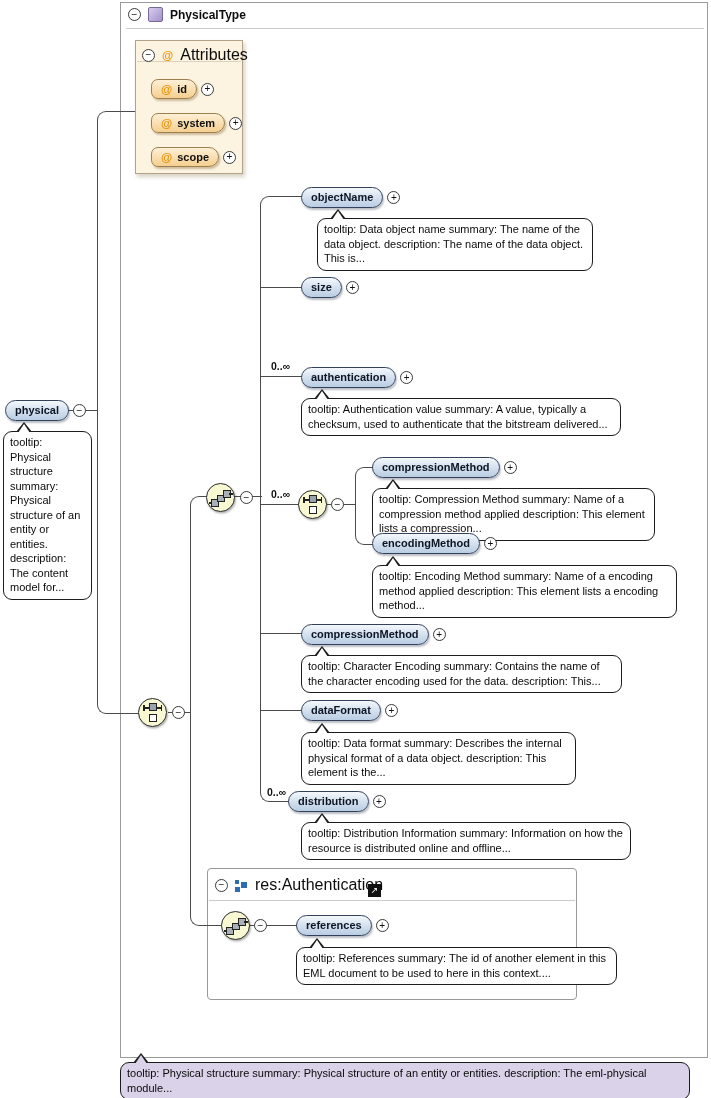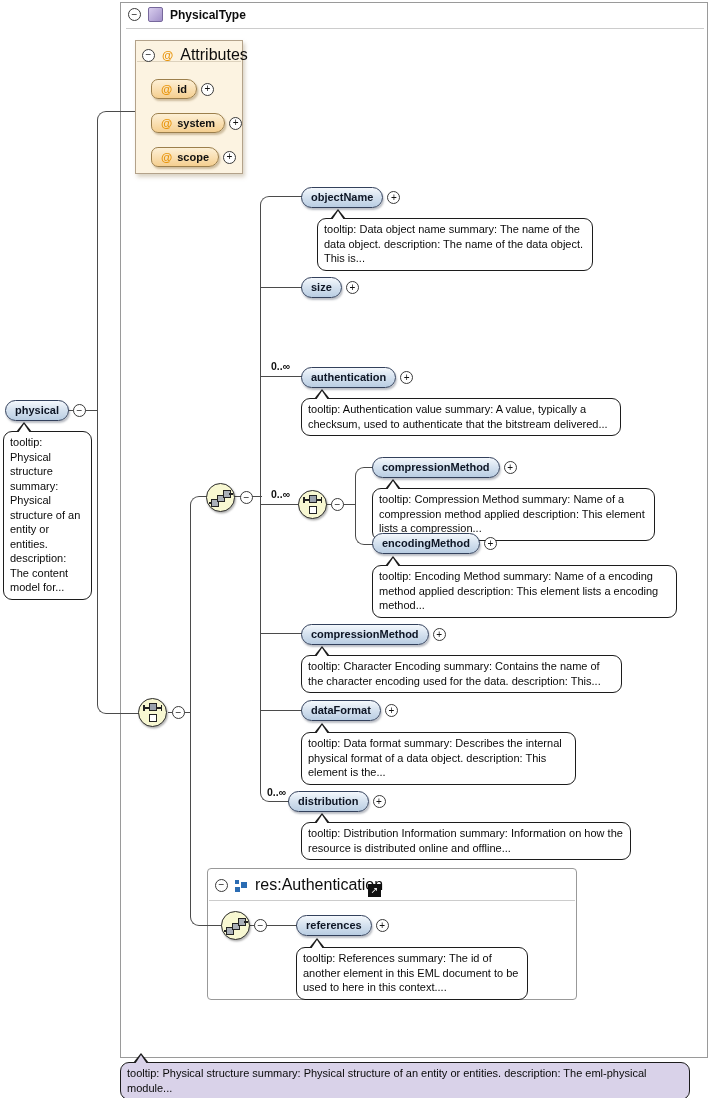--- a/index.html
+++ b/index.html
@@ -239,18 +239,18 @@
         <i class="g3"></i>
       </div>
     <div class="title-sm">res:Authentication</div>
   </div>
   <div class="lnk" style="left:368px;top:884px">↗</div>
 
   <div class="node" style="left:296px;top:915px">
     <div class="pill">references</div>
     <div class="pm">+</div>
   </div>
-  <div class="tt" style="left:296px;top:947px;width:232px">tooltip: References summary: The id of another element in this EML document to be used to here in this context....</div>
+  <div class="tt" style="left:296px;top:947px;width:321px">tooltip: References summary: The id of another element in this EML document to be used to here in this context....</div>
 
 
   <div class="tt tt-purple" style="left:120px;top:1062px;width:570px">tooltip: Physical structure summary: Physical structure of an entity or entities. description: The eml-physical module...</div>
 
 </div>
 
 </body></html>

